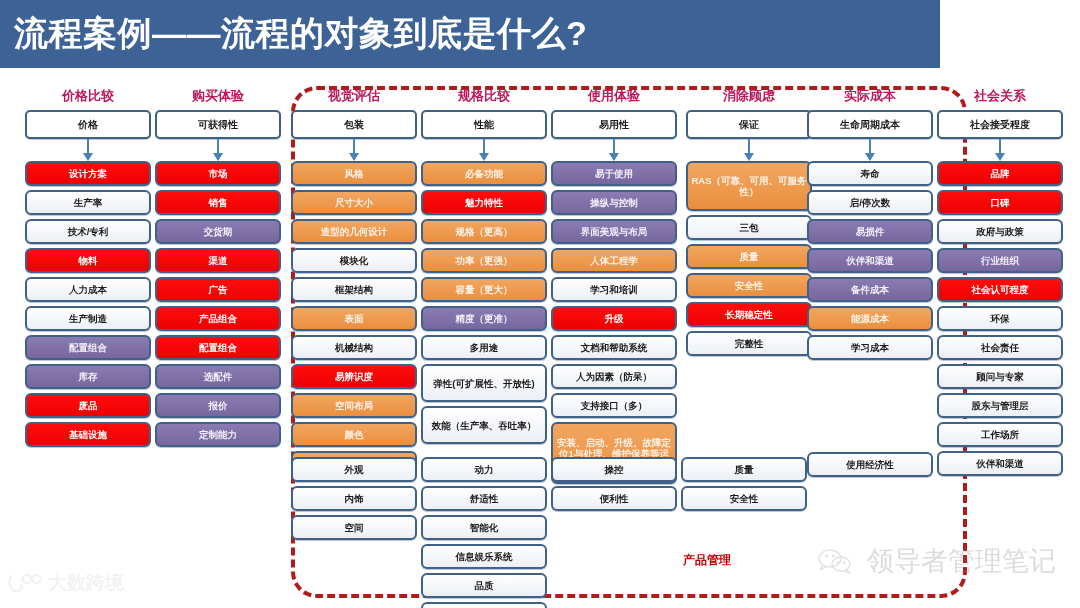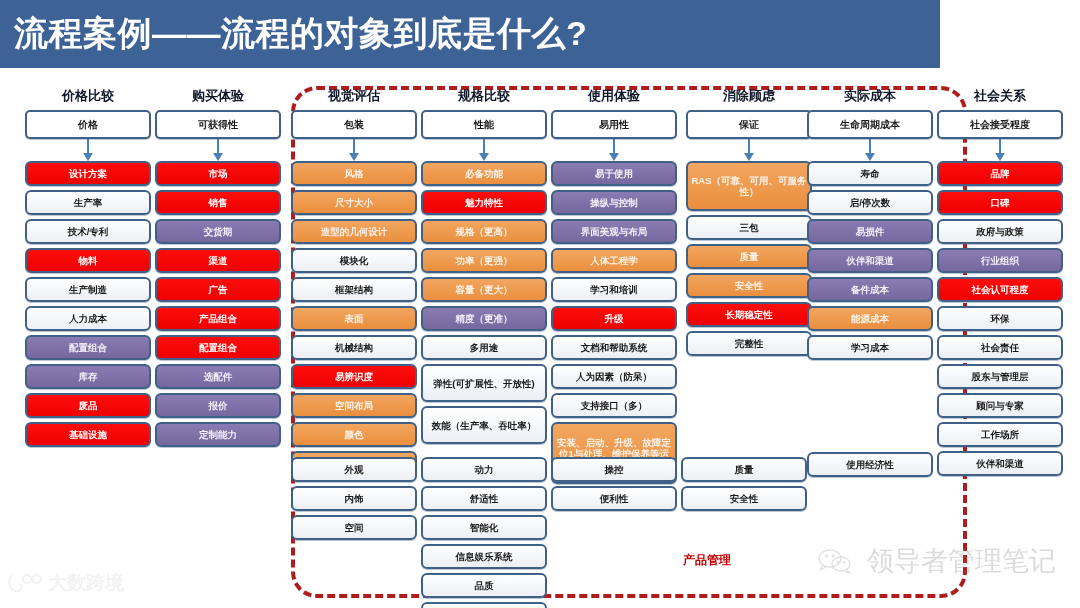--- a/index.html
+++ b/index.html
@@ -33,21 +33,21 @@
     border: 4px dashed #b01c1c;
     border-radius: 26px;
     pointer-events: none;
   }
 
   
   .col { position: absolute; top: 86px; width: 126px; }
   .col-head {
     text-align: center;
     font-size: 13px; font-weight: bold;
-    color: #0f172a;
+    color: #be185d;
     height: 24px; line-height: 20px;
     white-space: nowrap;
   }
 
   
   .box {
     position: relative;
     width: 100%;
     min-height: 25px;
     margin-bottom: 4px;
@@ -150,22 +150,22 @@
         <div class="col-head">价格比较</div>
         <div class="box head">价格</div>
         <div class="arrow">
           <span class="shaft"></span>
           <span class="tip"></span>
         </div>
         <div class="box red">设计方案</div>
         <div class="box white">生产率</div>
         <div class="box white">技术/专利</div>
         <div class="box red">物料</div>
+        <div class="box white">人力成本</div>
         <div class="box white">生产制造</div>
-        <div class="box white">人力成本</div>
         <div class="box purple">配置组合</div>
         <div class="box purple">库存</div>
         <div class="box red">废品</div>
         <div class="box red">基础设施</div>
       </div>
       <div class="col" style="left: 155px;">
         <div class="col-head">购买体验</div>
         <div class="box head">可获得性</div>
         <div class="arrow">
           <span class="shaft"></span>
@@ -296,22 +296,22 @@
           <span class="shaft"></span>
           <span class="tip"></span>
         </div>
         <div class="box red">品牌</div>
         <div class="box red">口碑</div>
         <div class="box white">政府与政策</div>
         <div class="box purple">行业组织</div>
         <div class="box red">社会认可程度</div>
         <div class="box white">环保</div>
         <div class="box white">社会责任</div>
+        <div class="box white">顾问与专家</div>
         <div class="box white">股东与管理层</div>
-        <div class="box white">顾问与专家</div>
         <div class="box white">工作场所</div>
         <div class="box white">伙伴和渠道</div>
       </div>
     </div>
 
   <div class="pm-label">产品管理</div>
 
   <div class="wm-right">
     <span class="wechat-icon">
       <svg viewBox="0 0 34 27" width="34" height="27" xmlns="http://www.w3.org/2000/svg">

